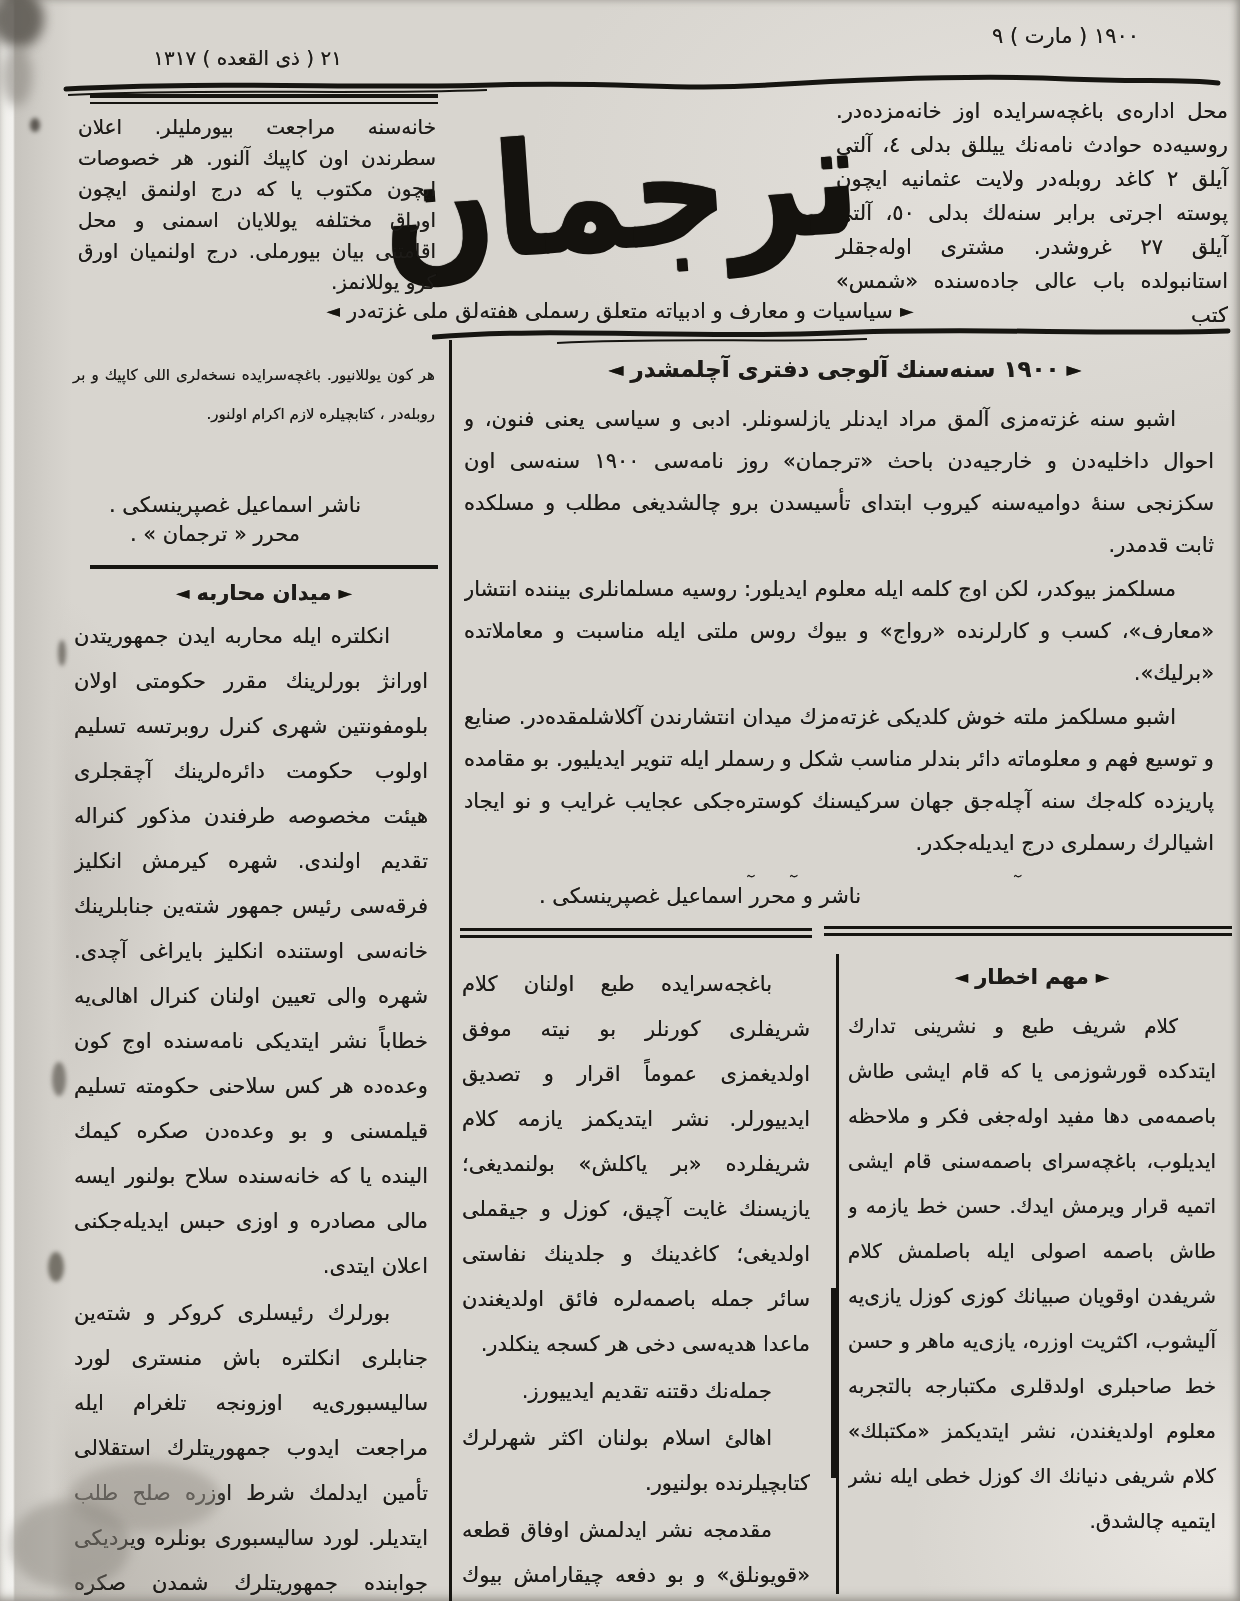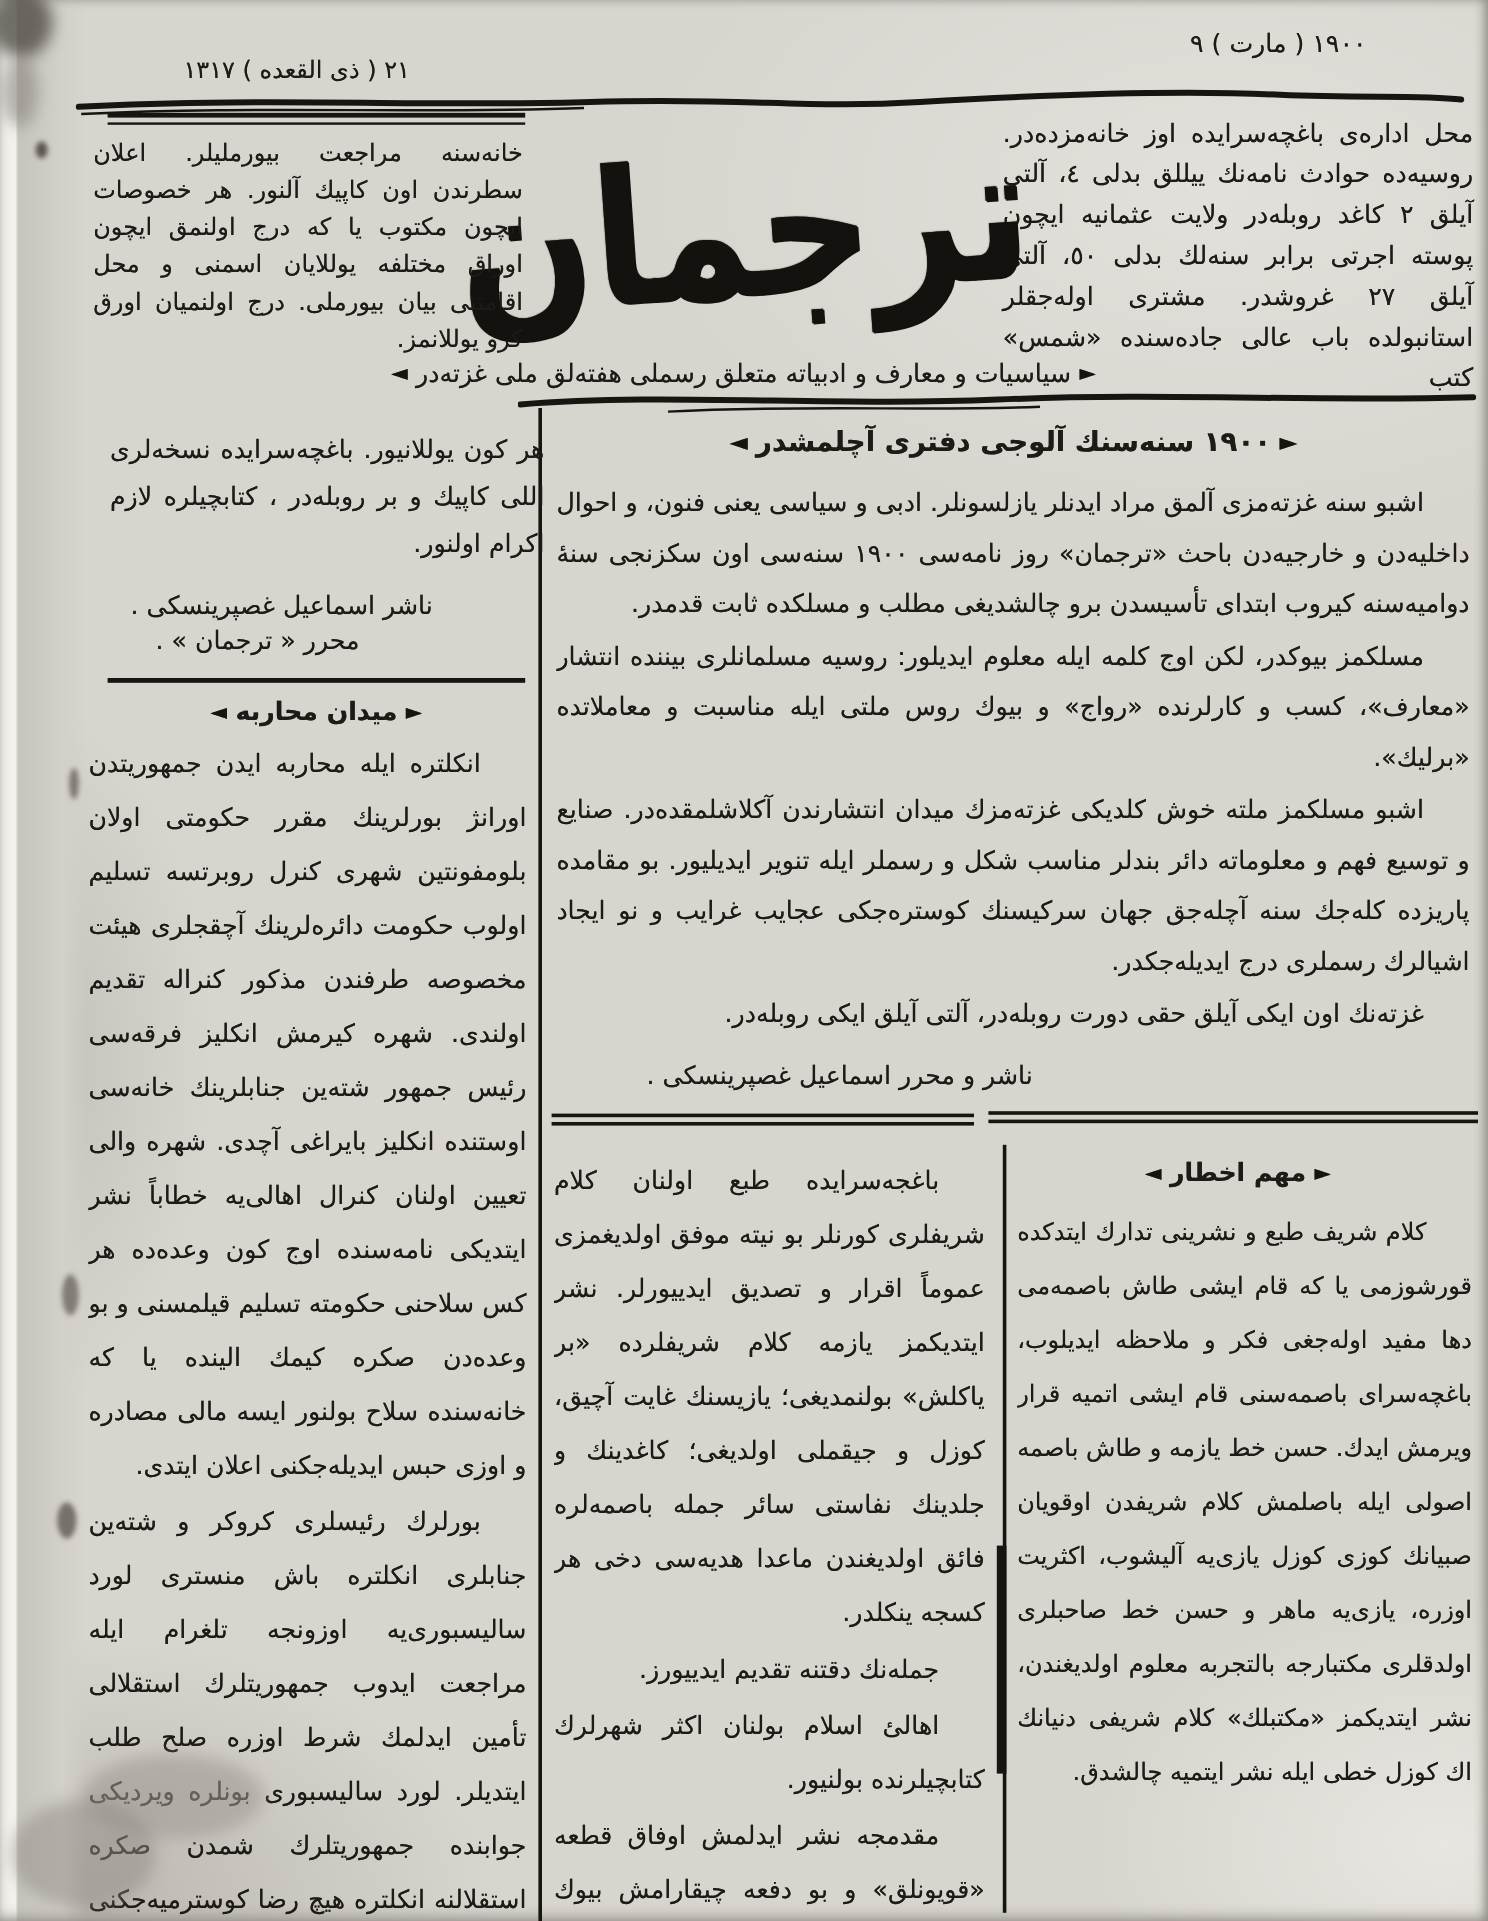--- a/index.html
+++ b/index.html
@@ -16,21 +16,21 @@
     background-image:
       linear-gradient(90deg,#f4f3f0 0px,#f2f1ee 13px,#c7c4be 15px,#d3d0ca 52px,rgba(0,0,0,0) 72px),
       radial-gradient(ellipse 700px 420px at 82% 10%,#e3e0db 0%,rgba(0,0,0,0) 70%),
       radial-gradient(ellipse 420px 300px at 97% 96%,#e9e6e1 0%,rgba(0,0,0,0) 70%),
       radial-gradient(ellipse 520px 340px at 6% 99%,#bcb8b1 0%,rgba(0,0,0,0) 65%),
       radial-gradient(ellipse 220px 420px at 2% 55%,#c3bfb9 0%,rgba(0,0,0,0) 70%);
     box-shadow:inset -5px 0 10px -3px #8d8a84, inset 0 -6px 12px -4px #9b978f, inset 0 4px 8px -3px #c4c1ba;
   }
   .txt{position:absolute;text-align:justify;line-height:44px;font-size:21px;
        text-shadow:0 0 .5px rgba(20,18,14,.75);}
-  .txt p{margin:0 1px 2px 0;}
+  .txt p{margin:0 12px 2px 0;}
   .txt p.ind{text-indent:38px;}
   .center{text-align:center;}
   .rule{position:absolute;background:#161511;}
   .dblrule{position:absolute;height:4px;border-top:4px solid #161511;border-bottom:2px solid #161511;background:transparent;}
   .fleuron{display:inline-block;font-size:.85em;position:relative;top:-1px;padding:0 7px;color:#16140f;}
   .sig{position:absolute;font-size:21px;text-align:center;text-shadow:0 0 .5px rgba(20,18,14,.7);}
   svg.swoosh{position:absolute;}
   .speck{position:absolute;border-radius:50%;filter:blur(2px);}
   .smudge{position:absolute;border-radius:50%;filter:blur(6px);}
 </style>
@@ -62,21 +62,21 @@
     <span class="fleuron">►</span><span>سیاسیات و معارف و ادبیاته متعلق رسملى هفته‌لق ملى غزته‌در</span><span class="fleuron">◄</span>
   </div>
 
   <svg class="swoosh" style="left:432px;top:320px;" width="800" height="26" viewBox="0 0 800 26">
     <path d="M2 17 C120 7 260 19 400 13 C540 7 662 15 796 11" fill="none" stroke="#161511" stroke-width="5" stroke-linecap="round"></path>
     <path d="M125 23 C245 17 335 23 435 19" fill="none" stroke="#161511" stroke-width="2"></path>
   </svg>
 
   <div class="rule" style="left:449px;top:340px;width:3px;height:1261px;"></div>
 
-  <div class="txt" style="left:92px;top:356px;width:362px;font-size:21px;line-height:39px;">هر كون یوللانیور. باغچه‌سرایده نسخه‌لرى اللى كاپیك و بر روبله‌در ، كتابچیلره لازم اكرام اولنور.</div>
+  <div class="txt" style="left:73px;top:356px;width:362px;font-size:15px;line-height:39px;">هر كون یوللانیور. باغچه‌سرایده نسخه‌لرى اللى كاپیك و بر روبله‌در ، كتابچیلره لازم اكرام اولنور.</div>
 
   <div class="sig" style="left:95px;top:493px;width:280px;">ناشر اسماعیل غصپرینسكى .</div>
   <div class="sig" style="left:105px;top:522px;width:220px;">محرر « ترجمان » .</div>
 
   <div class="rule" style="left:90px;top:565px;width:348px;height:4px;"></div>
 
   <div class="txt center" style="left:90px;top:578px;width:348px;font-size:21px;line-height:30px;text-align:center;font-weight:bold;">
     <span class="fleuron">►</span><span>میدان محاربه</span><span class="fleuron">◄</span>
   </div>
 

